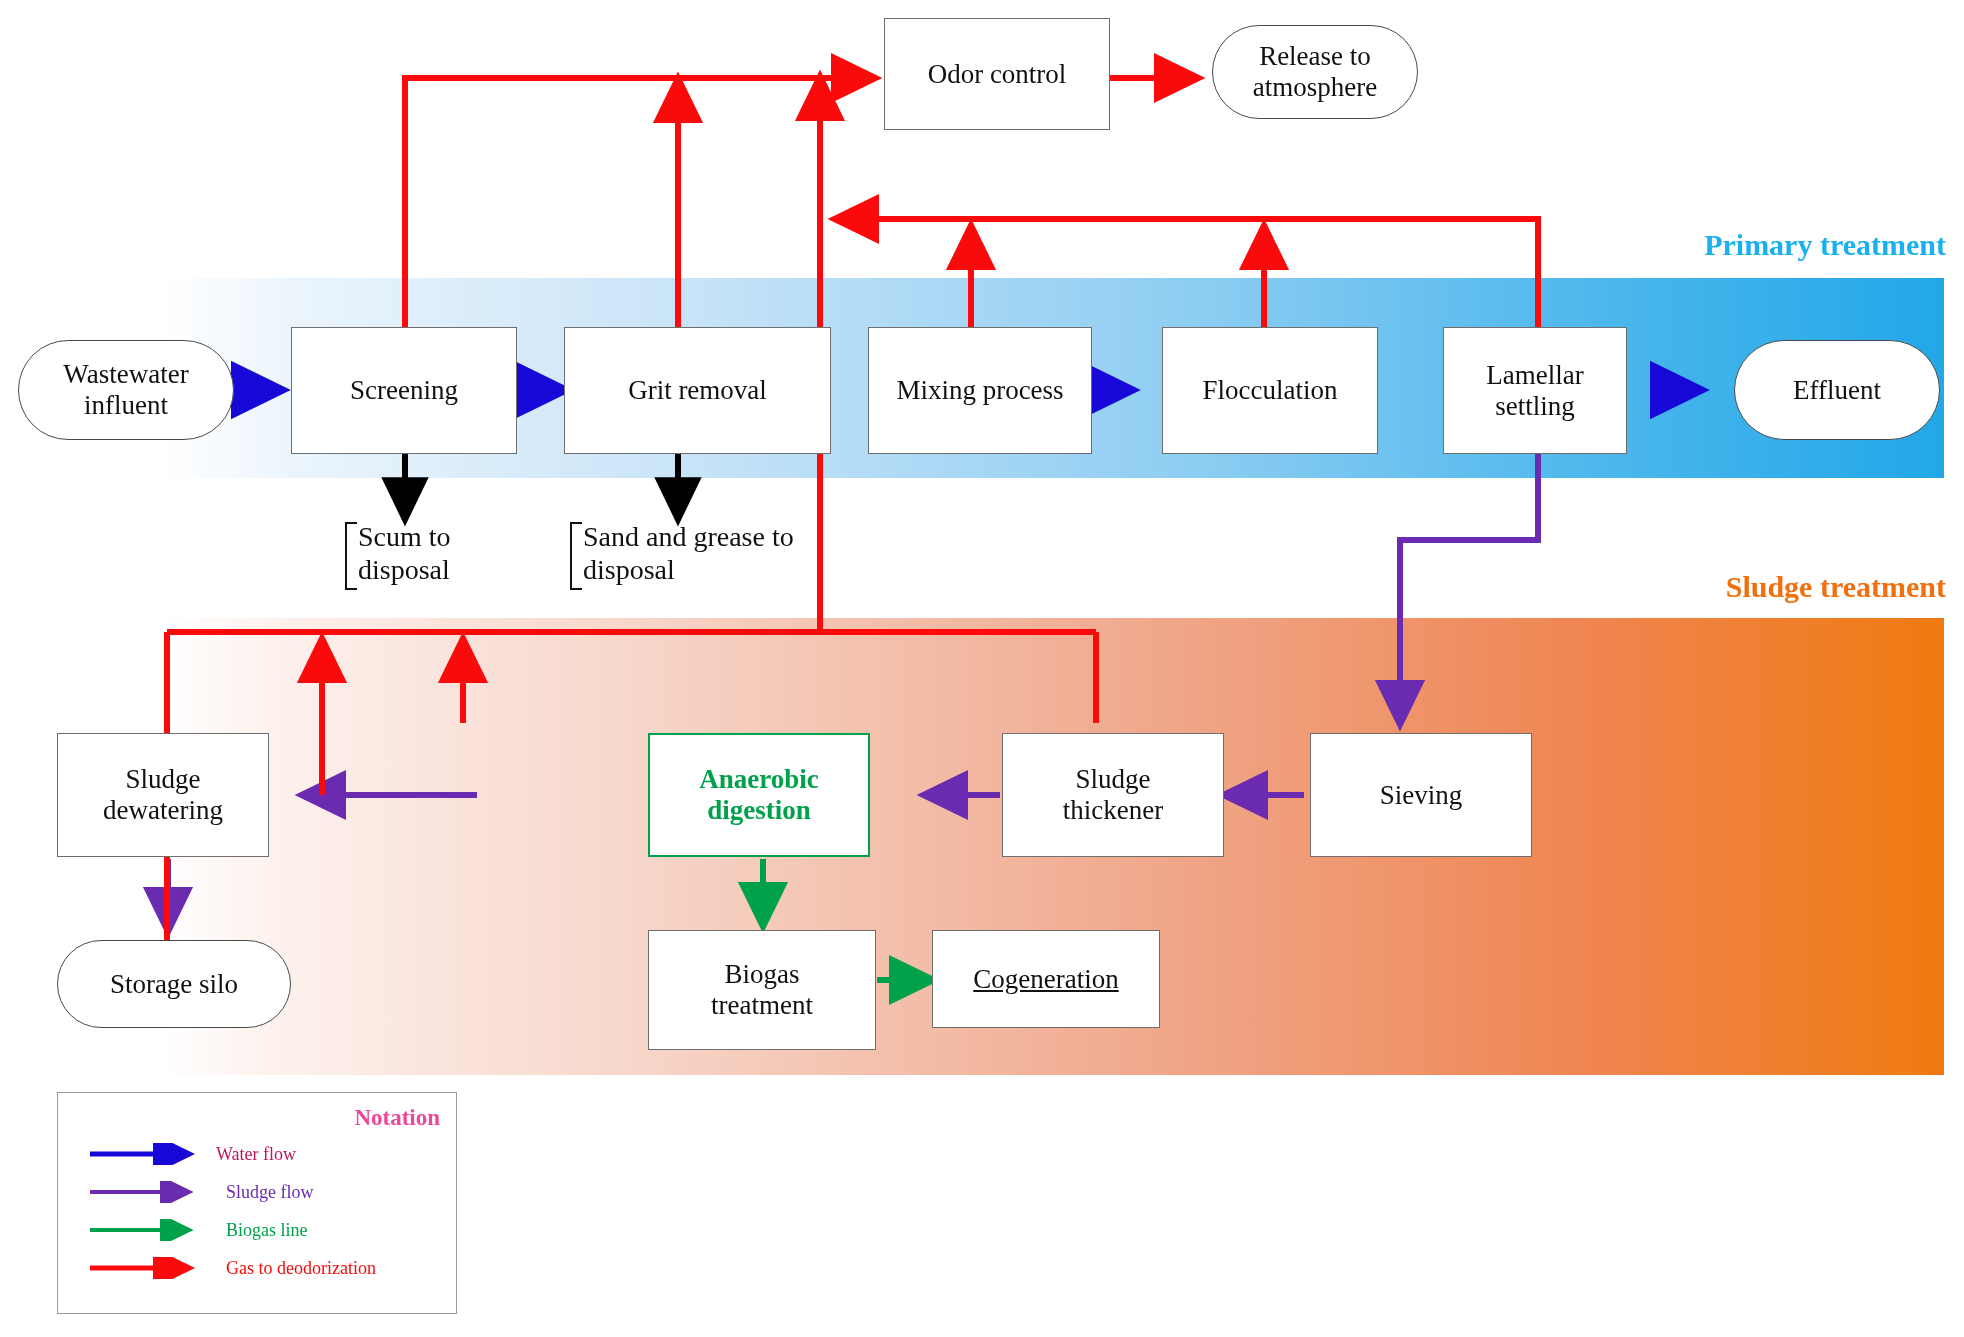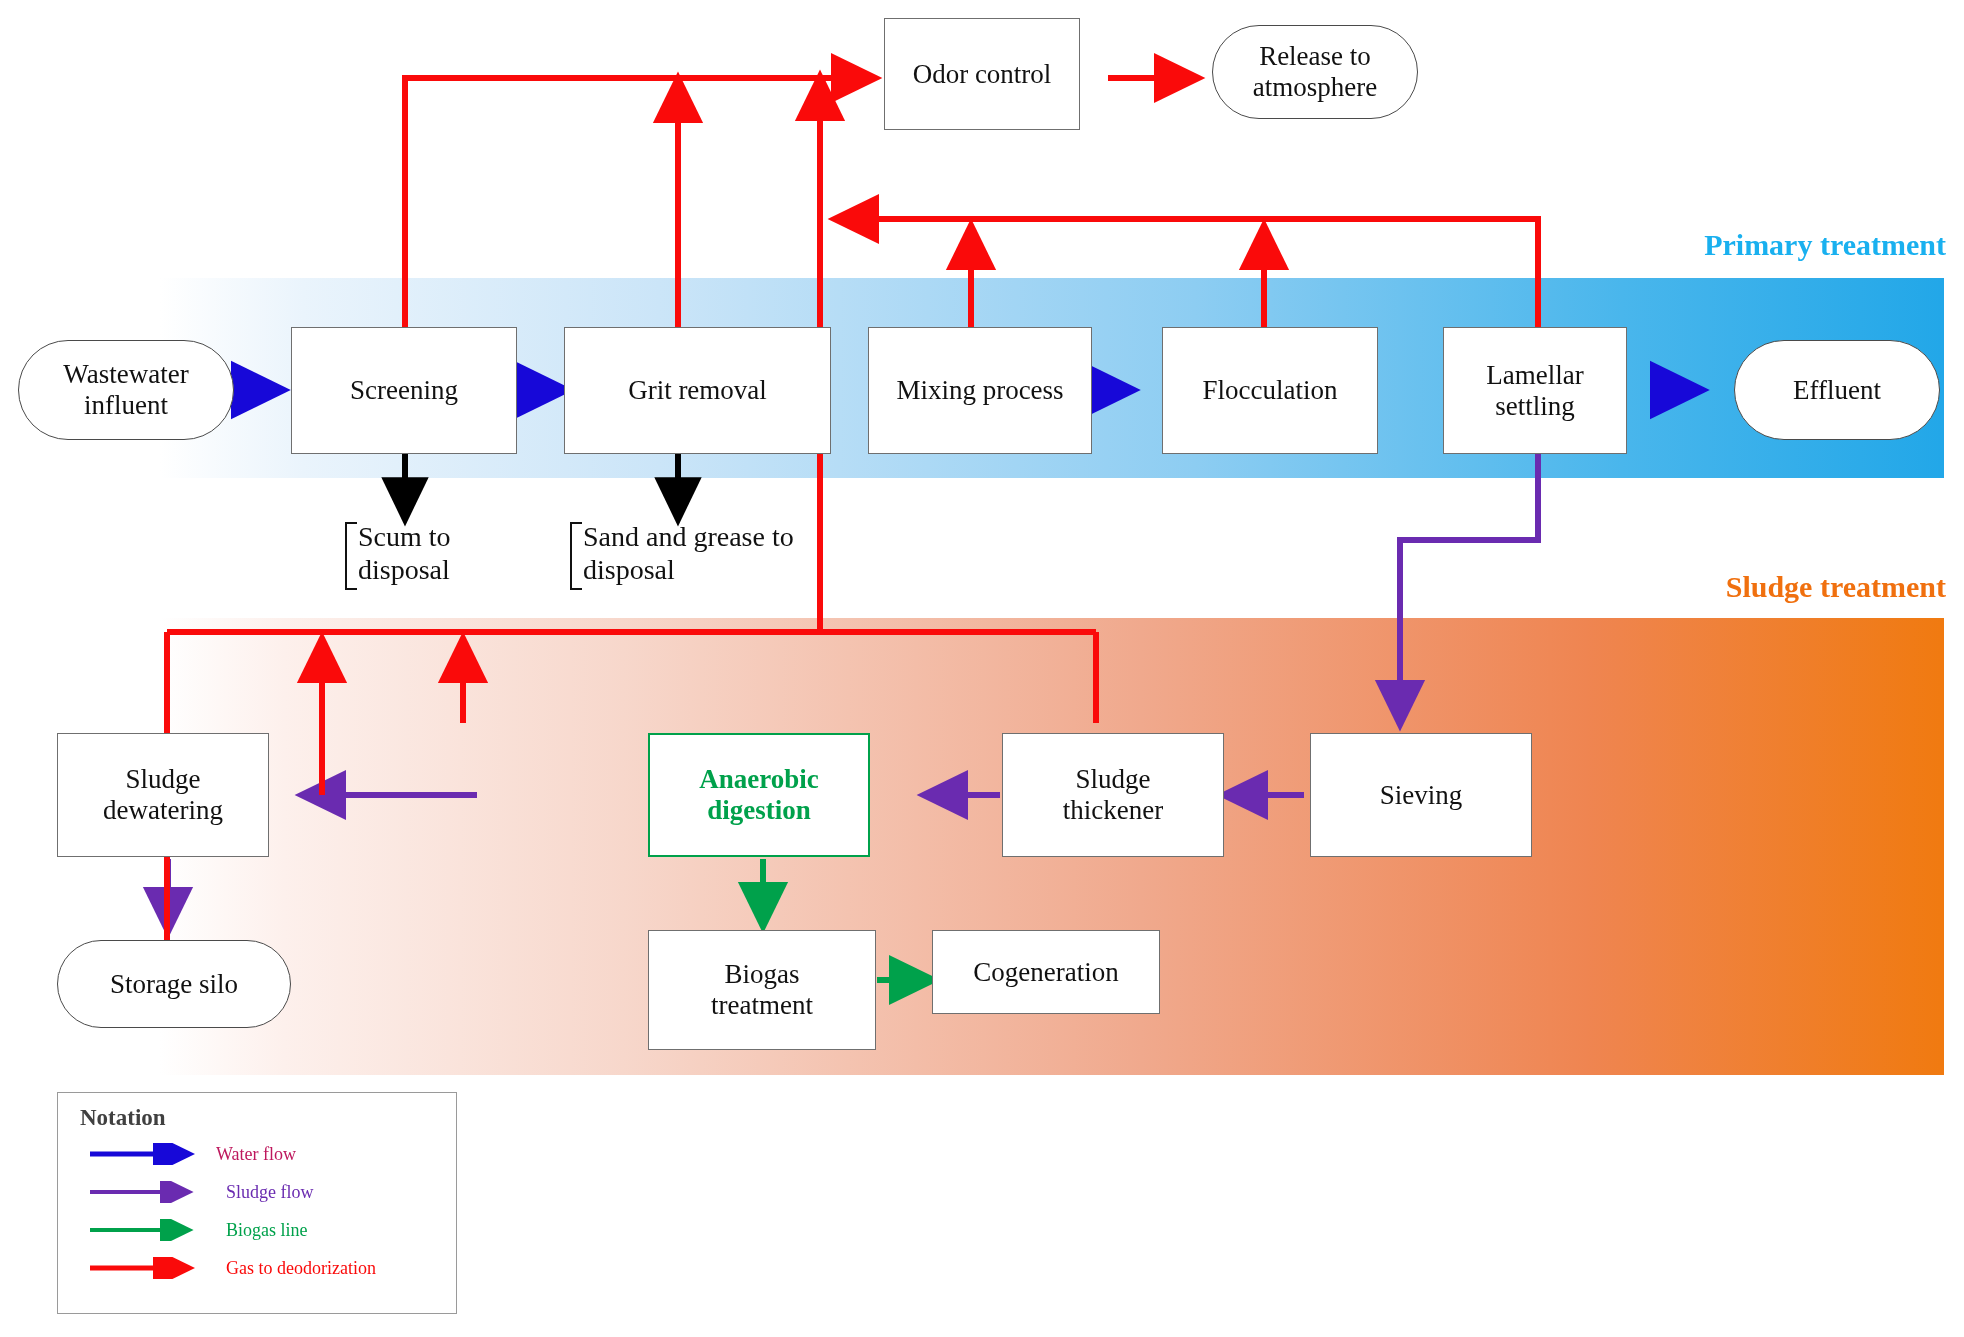--- a/index.html
+++ b/index.html
@@ -30,21 +30,21 @@
 
   
   .disposal{position:absolute;font-size:28px;color:#111;line-height:1.18;
             padding-left:13px;box-sizing:border-box;}
   .disposal:before{content:"";position:absolute;left:0;top:2px;bottom:2px;width:10px;
             border:2px solid #111;border-right:none;}
 
   
   #legend{position:absolute;left:57px;top:1092px;width:400px;height:222px;
           background:#fff;border:1.5px solid #9a9a9a;box-sizing:border-box;padding:10px 16px;}
-  #legend-title{font-size:23px;font-weight:bold;color:#404040;margin:2px 0 4px 6px;}
+  #legend-title{font-size:23px;font-weight:bold;color:#ec4899;margin:2px 0 4px 6px;text-align:right;}
   .leg-row{display:flex;align-items:center;height:38px;}
   .leg-swatch{width:116px;height:22px;flex:0 0 116px;margin-left:14px;}
   .leg-label{font-size:18px;margin-left:22px;white-space:nowrap;}
 </style>
 </head>
 <body>
 
 <div id="stage">
 
   <div class="band" id="band-primary"></div>
@@ -139,38 +139,38 @@
   <div class="node" style="left:564px;top:327px;width:267px;height:127px;">Grit removal</div>
 
   <div class="node" style="left:868px;top:327px;width:224px;height:127px;">Mixing process</div>
 
   <div class="node" style="left:1162px;top:327px;width:216px;height:127px;">Flocculation</div>
 
   <div class="node" style="left:1443px;top:327px;width:184px;height:127px;">Lamellar<br>settling</div>
 
   <div class="node term" style="left:1734px;top:340px;width:206px;height:100px;">Effluent</div>
 
-  <div class="node" style="left:884px;top:18px;width:196px;height:112px;">Odor control</div>
+  <div class="node" style="left:884px;top:18px;width:226px;height:112px;">Odor control</div>
 
   <div class="node term" style="left:1212px;top:25px;width:206px;height:94px;">Release to<br>atmosphere</div>
 
   <div class="node" style="left:1310px;top:733px;width:222px;height:124px;">Sieving</div>
 
   <div class="node" style="left:1002px;top:733px;width:222px;height:124px;">Sludge<br>thickener</div>
 
   <div class="node green" style="left:648px;top:733px;width:222px;height:124px;">Anaerobic<br>digestion</div>
 
 
   <div class="node" style="left:57px;top:733px;width:212px;height:124px;">Sludge<br>dewatering</div>
 
   <div class="node term" style="left:57px;top:940px;width:234px;height:88px;">Storage silo</div>
 
   <div class="node" style="left:648px;top:930px;width:228px;height:120px;">Biogas<br>treatment</div>
 
-  <div class="node" style="left:932px;top:930px;width:228px;height:84px;">Cogeneration</div>
+  <div class="node" style="left:932px;top:930px;width:228px;height:98px;text-decoration:underline;">Cogeneration</div>
 
   <div class="disposal" style="left:345px;top:520px;width:190px;height:72px;">Scum to<br>disposal</div>
 
   <div class="disposal" style="left:570px;top:520px;width:230px;height:72px;">Sand and grease to<br>disposal</div>
 
   <div id="legend">
     <div id="legend-title">Notation</div>
 
     <div class="leg-row">
       <span class="leg-swatch">

